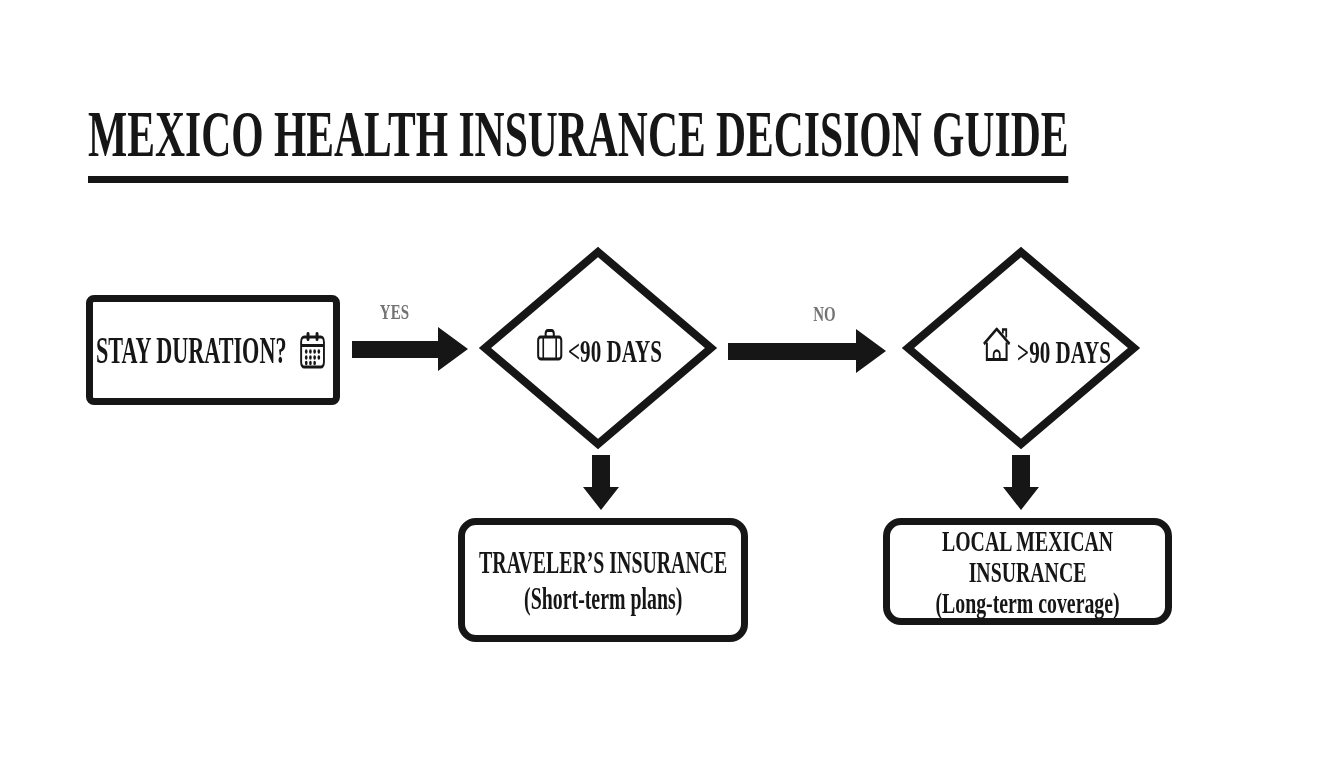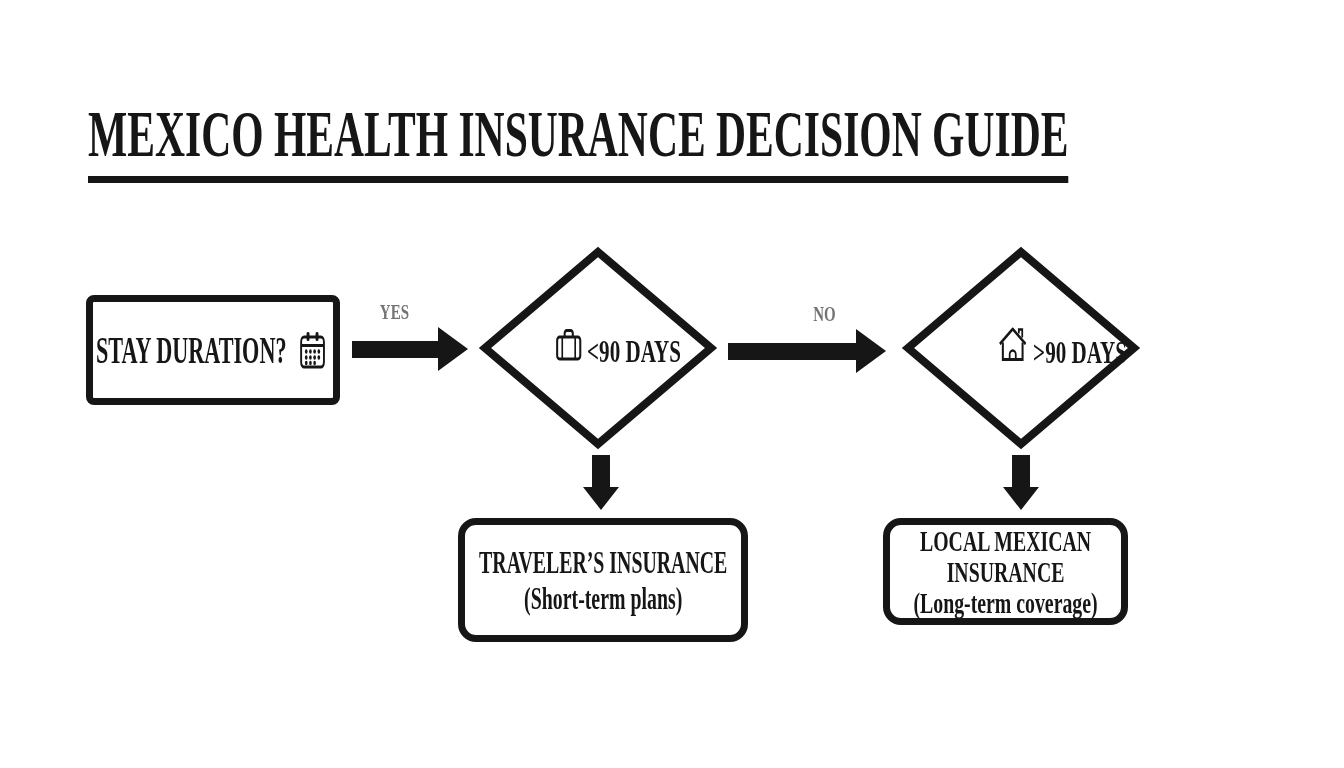--- a/index.html
+++ b/index.html
@@ -43,21 +43,21 @@
     justify-content: center;
     box-sizing: border-box;
   }
   .start-box {
     left: 86px; top: 295px;
     width: 254px; height: 110px;
     border-radius: 8px;
   }
   .outcome-box { border-radius: 18px; }
   .b1 { left: 458px; top: 518px; width: 290px; height: 124px; }
-  .b2 { left: 883px; top: 518px; width: 245px; height: 107px; }
+  .b2 { left: 883px; top: 518px; width: 289px; height: 107px; }
   .row {
     display: flex;
     align-items: center;
     white-space: nowrap;
   }
   .sx60 { transform: scaleX(0.60); transform-origin: center; }
   .sx62 { transform: scaleX(0.62); transform-origin: center; }
   .sx66 { transform: scaleX(0.66); transform-origin: center; }
   .sx68 { transform: scaleX(0.68); transform-origin: center; display: inline-block; }
   .start-label {
@@ -74,21 +74,21 @@
     line-height: 1;
     color: #737373;
   }
   .yes { left: 346px; top: 301px; width: 96px; }
   .no  { left: 766px; top: 303px; width: 116px; }
   .diamond-overlay {
     position: absolute;
     width: 226px; height: 192px;
     display: flex;
     align-items: center;
-    justify-content: flex-end;
+    justify-content: center;
   }
   .d1 { left: 485px; top: 252px; }
   .d2 { left: 932px; top: 252px; }
   .diamond-overlay .row { gap: 11px; }
   .diamond-label {
     font-size: 31px;
     font-weight: 700;
     letter-spacing: 0px;
   }
   .box-content {

